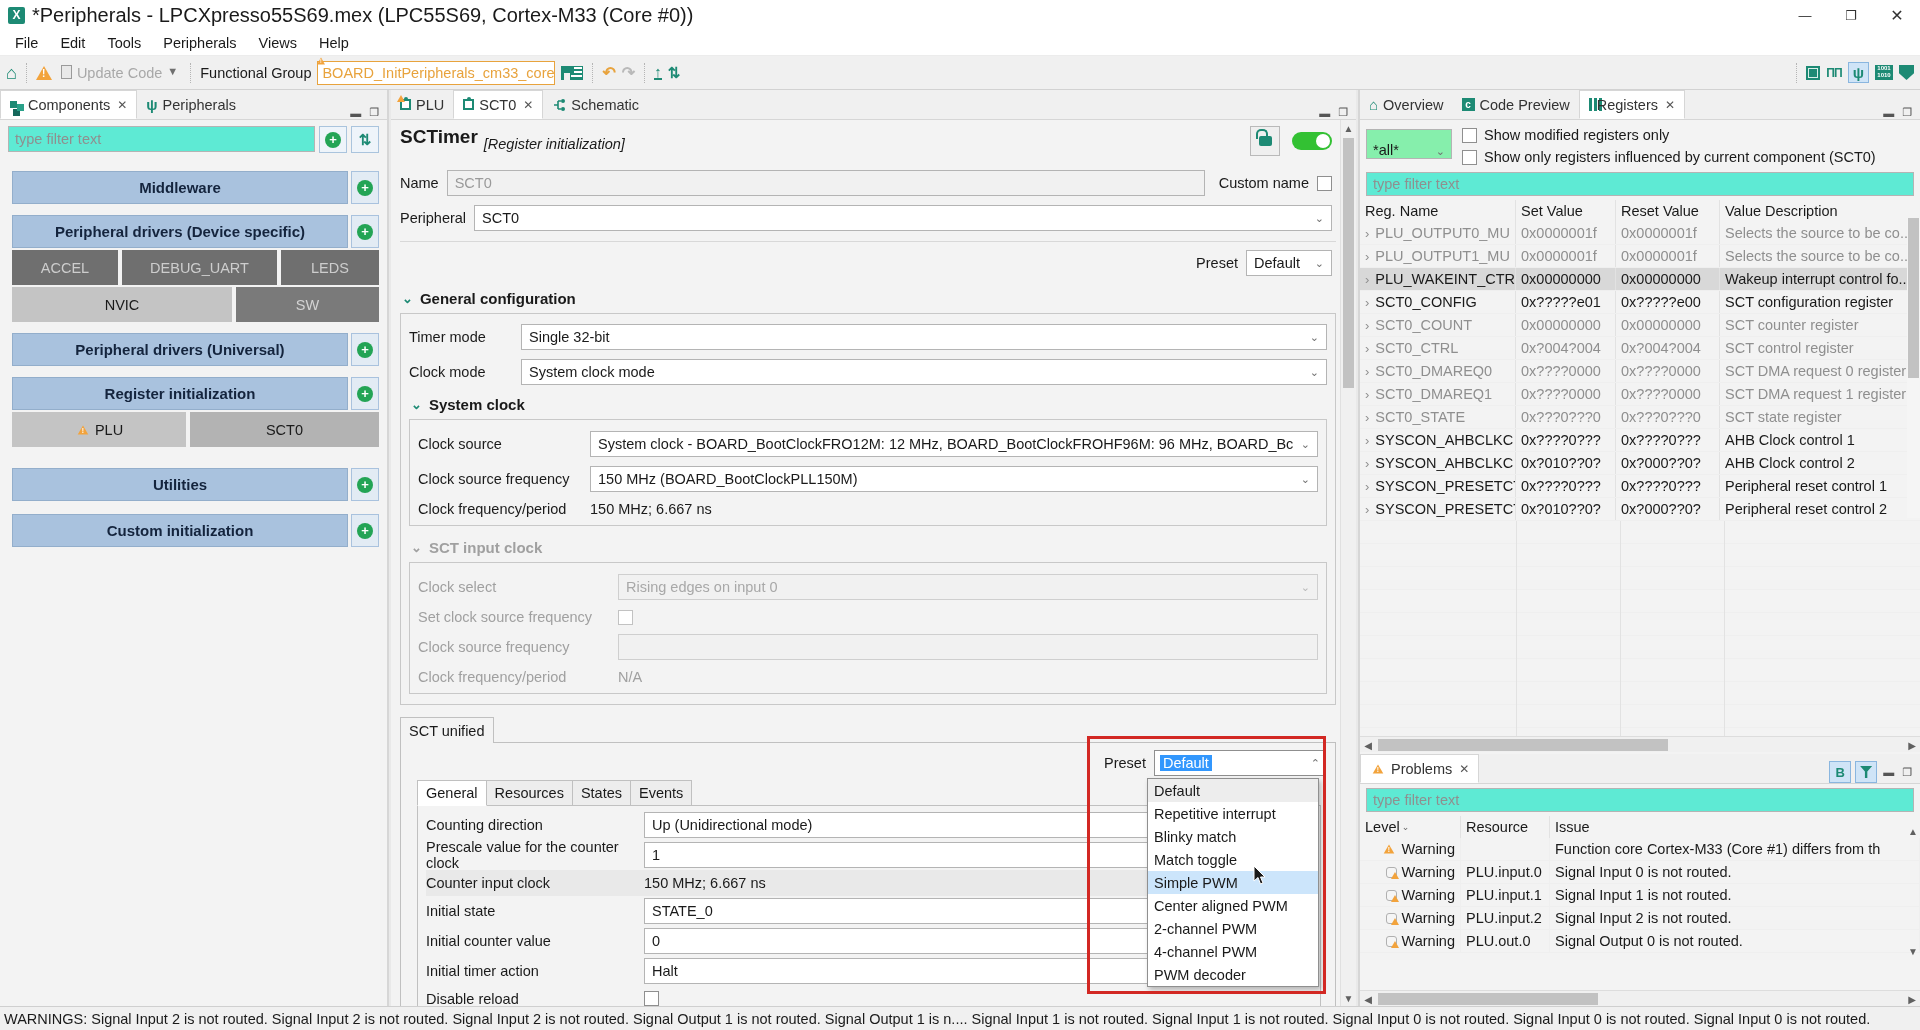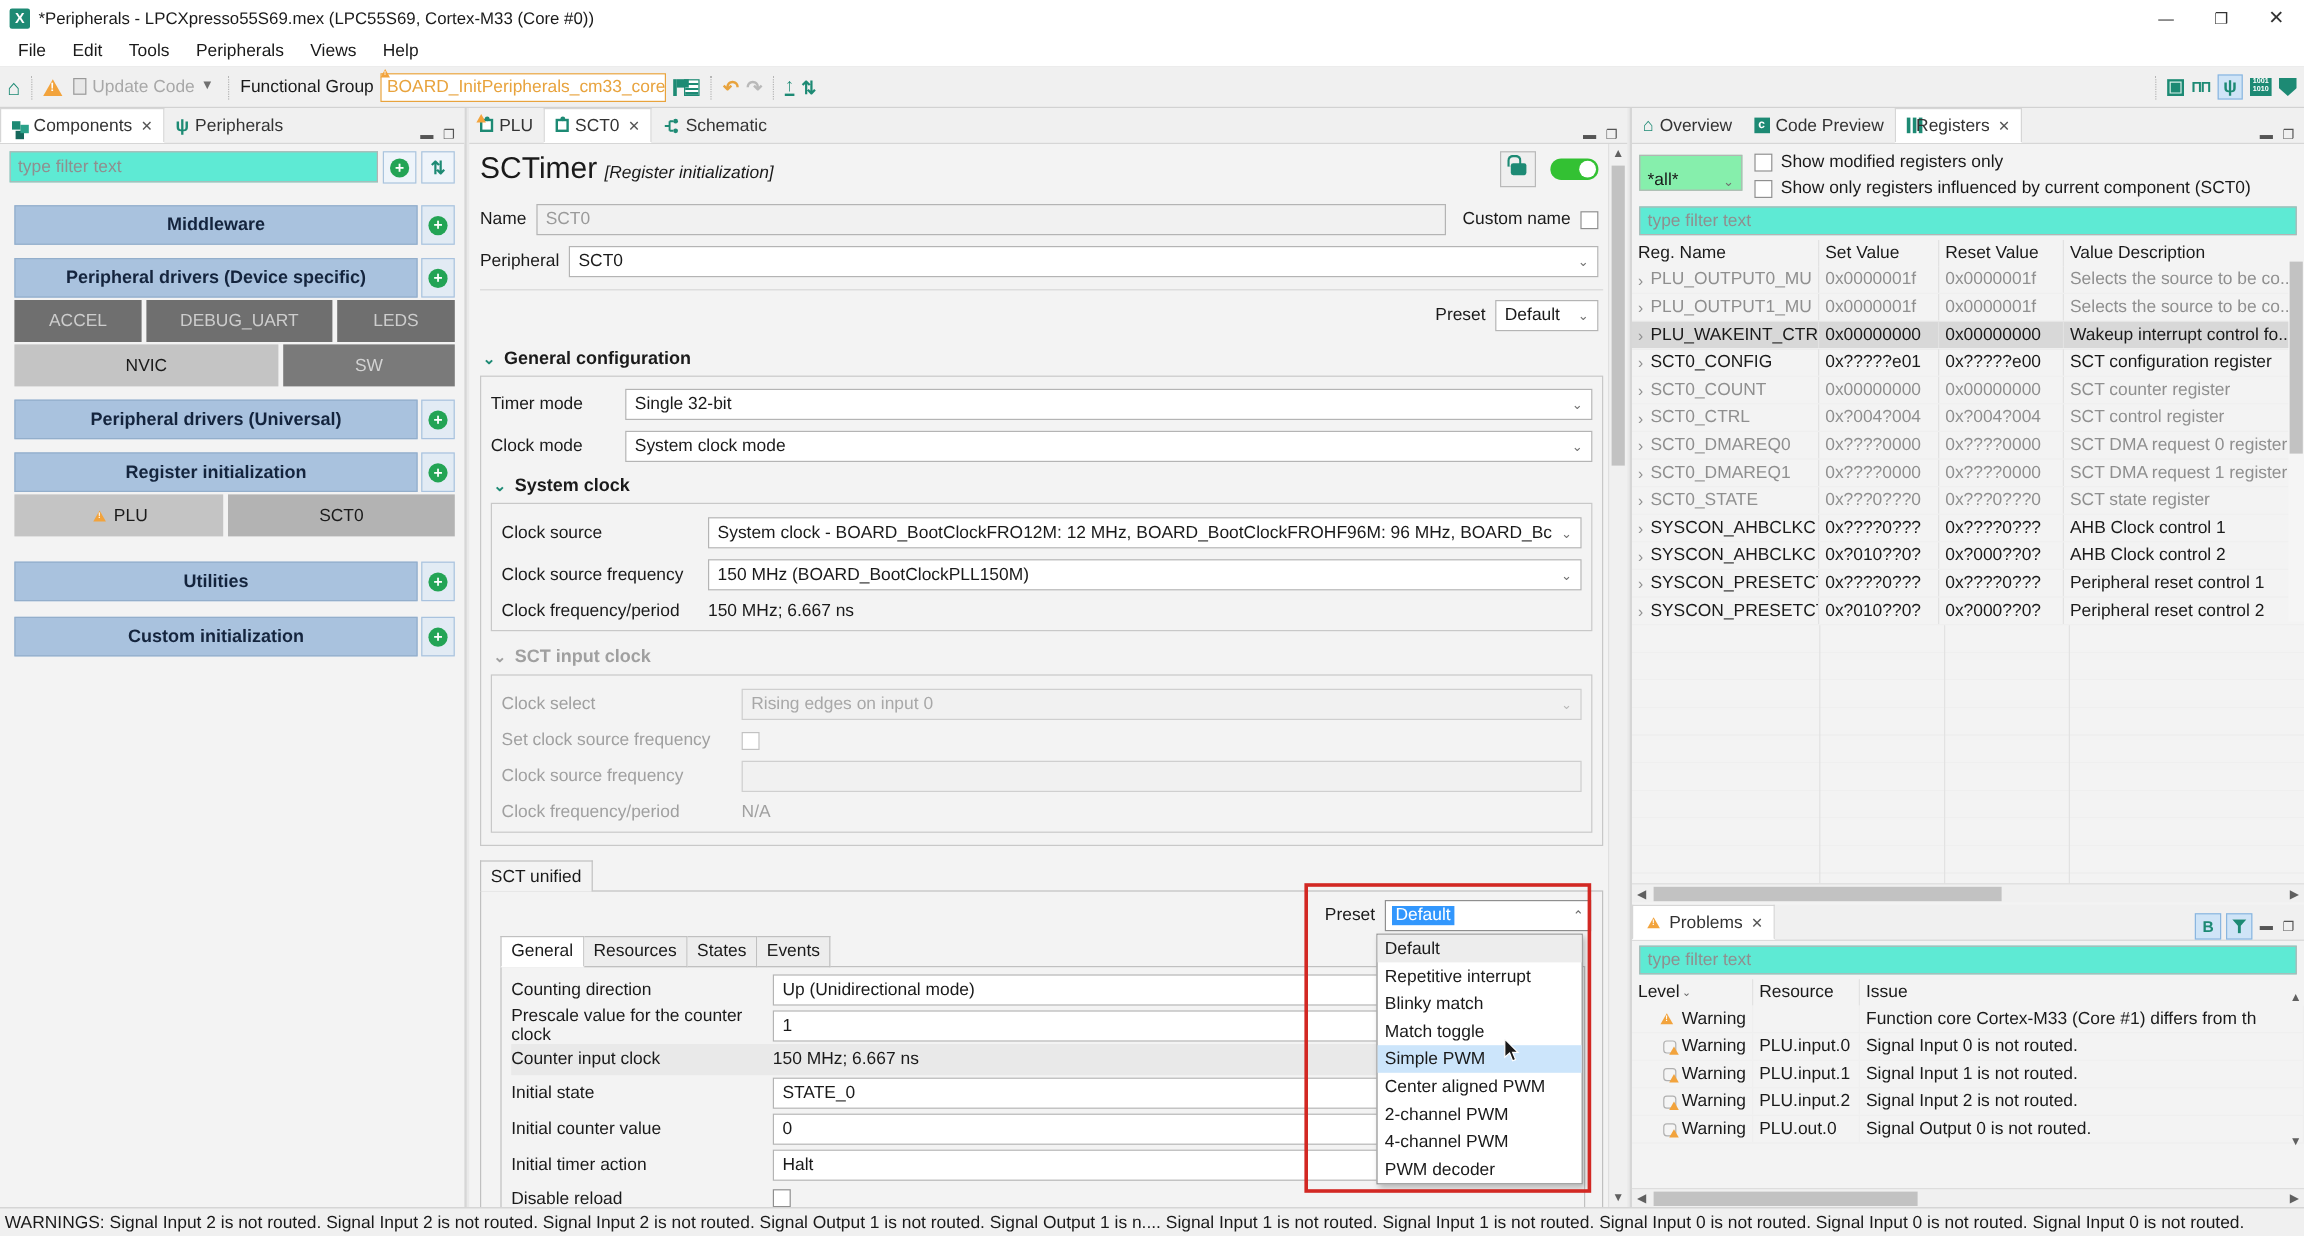--- a/index.html
+++ b/index.html
@@ -2,21 +2,21 @@
 <html><head>
 <meta charset="utf-8">
 <style>
   * { box-sizing: border-box; margin: 0; padding: 0; }
   html,body { width:1920px; height:1030px; overflow:hidden; }
   body { font-family:"Liberation Sans", sans-serif; font-size:14.5px; color:#1a1a1a; background:#e9e9e9; position:relative; }
 
   
   .titlebar { height:30px; background:#fff; display:flex; align-items:center; padding-left:8px; }
   .app-ico { width:17px; height:17px; background:#1d8a74; color:#fff; font-weight:bold; font-size:12px; display:flex; align-items:center; justify-content:center; border-radius:2px; margin-right:7px; }
-  .title-text { font-size:14px; }
+  .title-text { font-size:20px; }
   .win-btns { margin-left:auto; display:flex; }
   .win-btn { width:46px; height:30px; display:flex; align-items:center; justify-content:center; color:#333; font-size:13px; }
   .menubar { height:26px; background:#fff; display:flex; align-items:center; border-bottom:1px solid #ececec; padding-left:4px; }
   .menu-item { padding:0 11px; }
   .toolbar { height:34px; background:#f0f0f0; border-bottom:1px solid #d2d2d2; display:flex; align-items:center; padding:0 6px; gap:6px; }
   .tb-sep { width:1px; height:20px; border-left:1px dotted #b5b5b5; margin:0 3px; }
   .tb-btn { display:flex; gap:5px; padding:2px 3px; }
   .dim-text { color:#a8a8a8; }
   .caret { color:#707070; font-size:11px; }
 
@@ -73,21 +73,21 @@
   .btn-grid { display:flex; gap:4px; margin:2px 8px 0 12px; }
   .periph-btn { height:35px; display:flex; align-items:center; justify-content:center; font-size:14.5px; gap:4px; }
   .pb-dark { background:#6f6f6f; color:#cdcdcd; }
   .pb-darker { background:#7a7a7a; color:#d3d3d3; }
   .pb-light { background:#c4c4c4; color:#1a1a1a; }
   .pb-mid { background:#b3b3b3; color:#1a1a1a; }
 
   
   .editor-body { position:absolute; top:30px; left:0; right:16px; bottom:0; overflow:hidden; padding:6px 4px 0 9px; }
   .ed-title-row { display:flex; align-items:flex-start; }
-  .ed-title { font-size:25px; font-weight:normal; }
+  .ed-title { font-size:19px; font-weight:bold; }
   .ed-subtitle { font-style:italic; font-size:14.5px; margin:10px 0 0 6px; color:#1a1a1a; }
   .lock-btn { margin-left:auto; width:30px; height:30px; border:1px solid #b9b9b9; background:#efefef; display:flex; align-items:center; justify-content:center; }
   .padlock { width:13px; height:10px; background:#1d8a74; border-radius:2px; position:relative; }
   .padlock::before { content:""; position:absolute; top:-7px; left:-3px; width:8px; height:8px; border:2.5px solid #1d8a74; border-bottom:none; border-radius:5px 5px 0 0; }
   .toggle { width:40px; height:18px; border-radius:9px; background:#33c133; position:relative; margin:6px 4px 0 12px; }
   .toggle::after { content:""; position:absolute; right:2px; top:2px; width:14px; height:14px; background:#fff; border-radius:50%; }
   .frow { display:flex; align-items:center; margin-top:9px; }
   .frow .lbl { margin-right:8px; }
   .inp, .sel { height:26px; background:#fff; border:1px solid #b4b4b4; display:flex; align-items:center; padding:0 7px; overflow:hidden; white-space:nowrap; }
   .sel .caret { margin-left:auto; padding-left:6px; }

